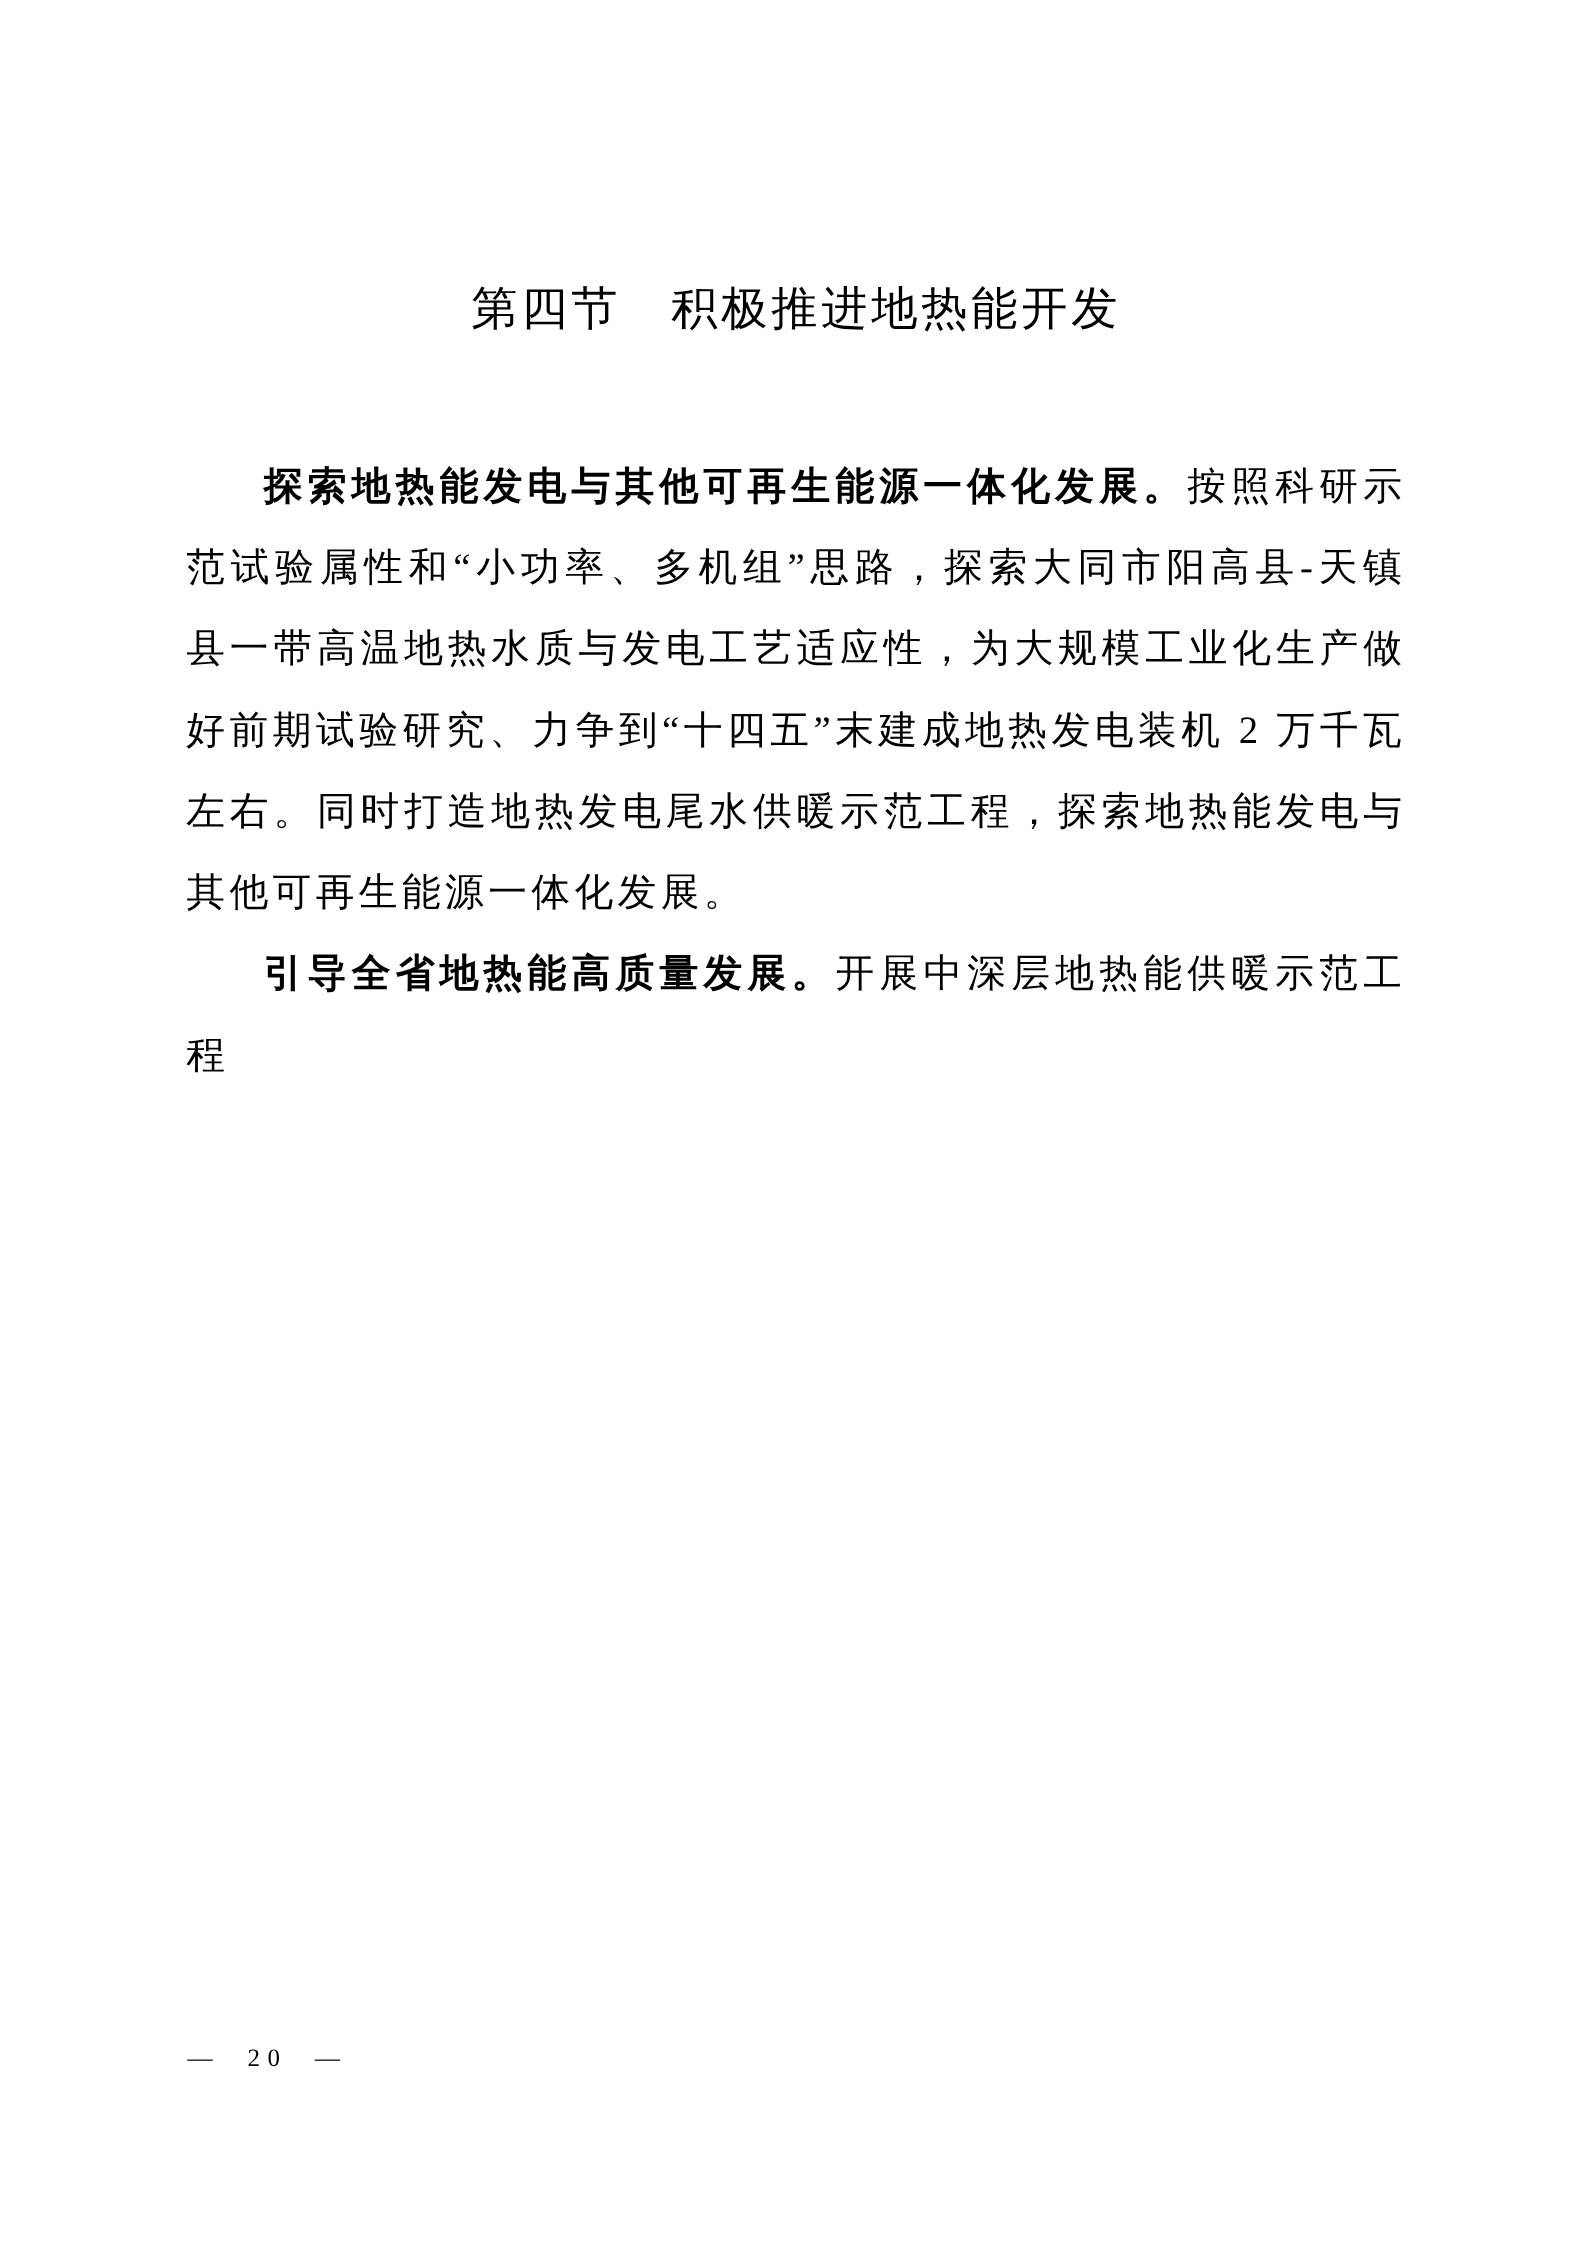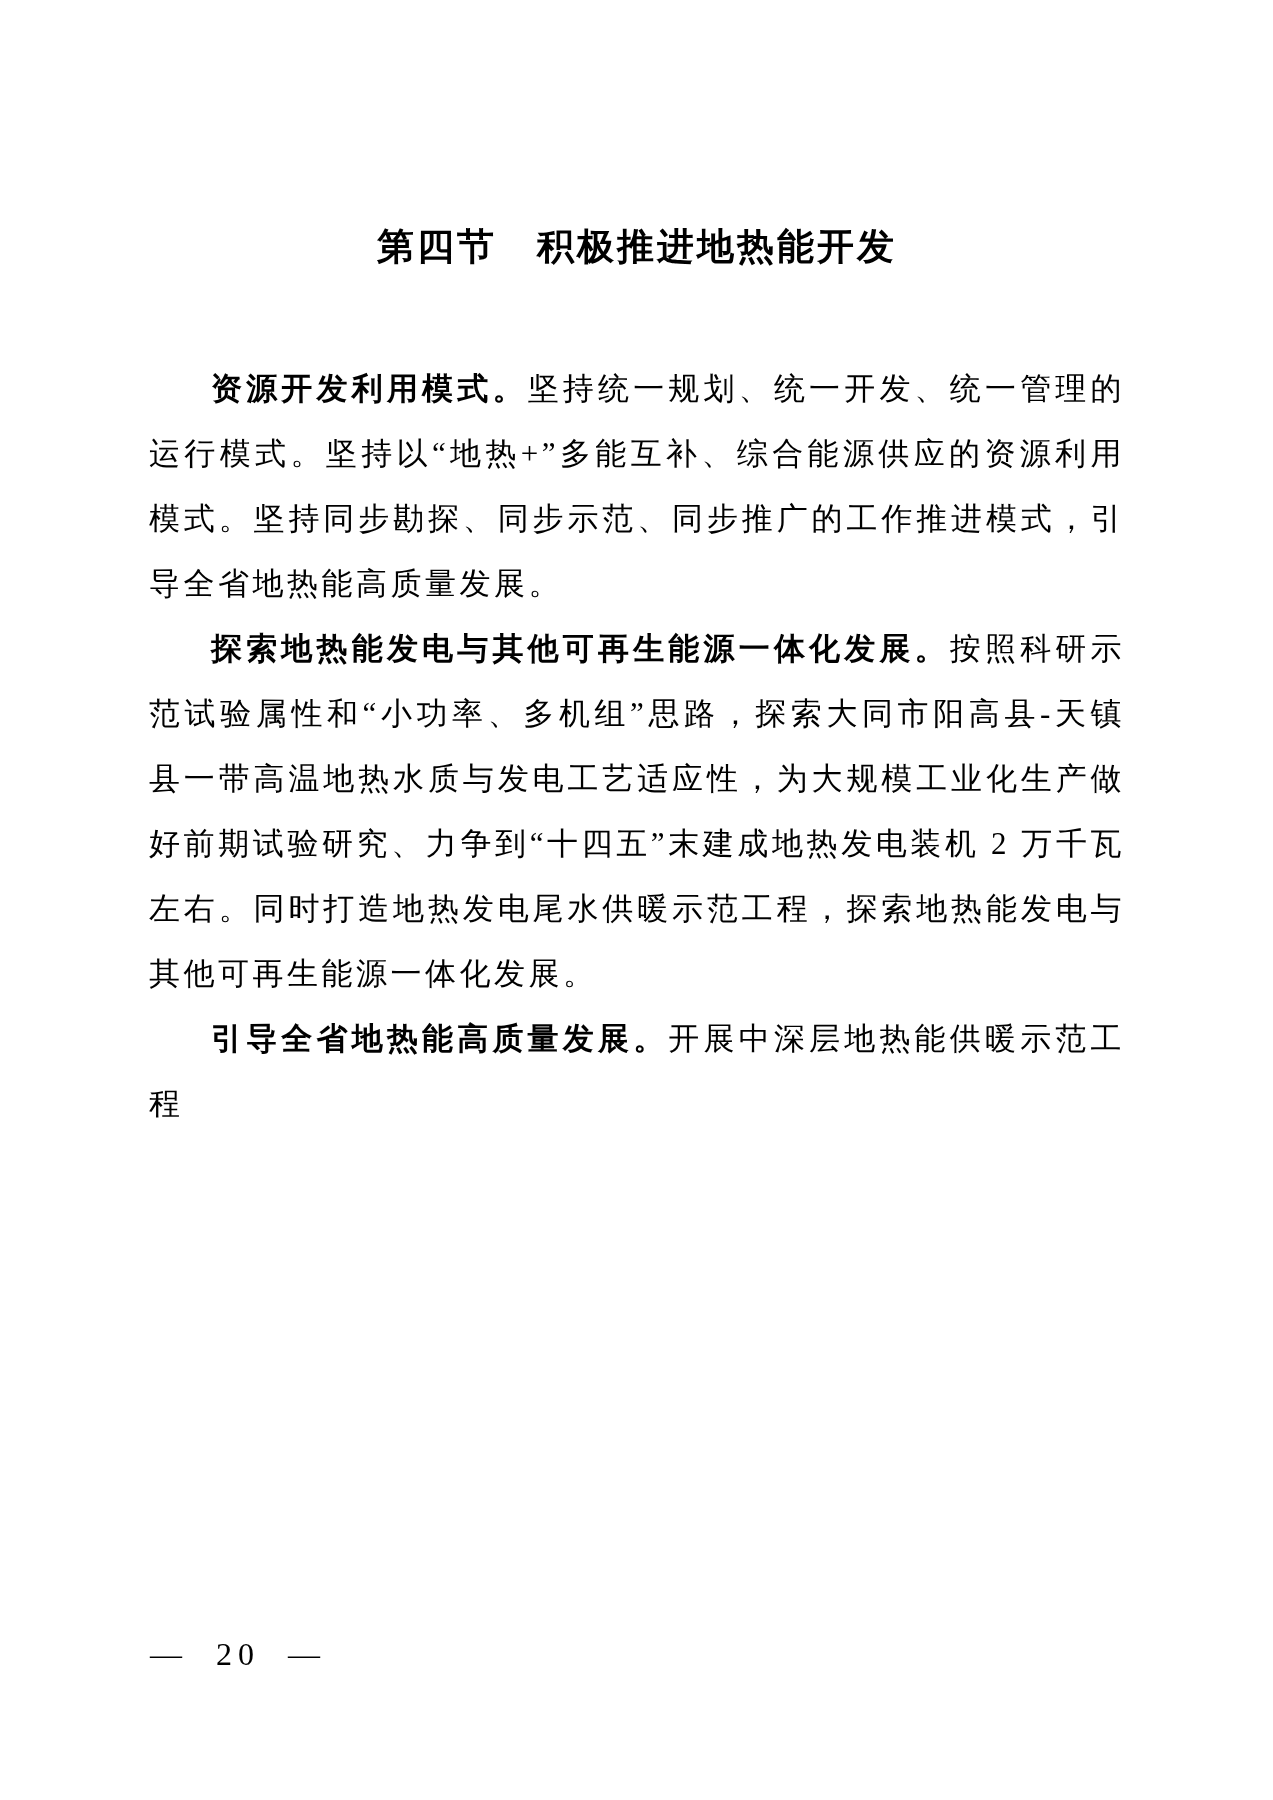--- a/index.html
+++ b/index.html
@@ -17,21 +17,21 @@
     font-family: "Liberation Serif", "DejaVu Serif", serif;
     overflow: hidden;
   }
   .doc-title {
     position: absolute;
     top: 222px;
     left: 149px;
     width: 976px;
     text-align: center;
     font-size: 37px;
-    font-weight: bold;
+    font-weight: normal;
     letter-spacing: 3px;
     white-space: pre;
   }
   .content {
     position: absolute;
     top: 356px;
     left: 149px;
     width: 976px;
     font-size: 31px;
     line-height: 65px;
@@ -43,35 +43,34 @@
     padding: 0;
     text-indent: 2em;
   }
   .para-lead {
     font-weight: bold;
   }
   .footer {
     position: absolute;
     left: 150px;
     top: 1636px;
-    font-size: 32px;
+    font-size: 20px;
     letter-spacing: 6px;
     white-space: pre;
   }
 </style>
 </head>
 <body>
 
 <div class="page">
 
   <div class="doc-title">第四节　积极推进地热能开发</div>
 
   <div class="content">
 
-    <p><span class="para-lead">资源开发利用模式。</span><span>坚持统一规划、统一开发、统一管理的运行模式。坚持以“地热+”多能互补、综合能源供应的资源利用模式。坚持同步勘探、同步示范、同步推广的工作推进模式，引导全省地热能高质量发展。</span></p>
 
 
     <p><span class="para-lead">探索地热能发电与其他可再生能源一体化发展。</span><span>按照科研示范试验属性和“小功率、多机组”思路，探索大同市阳高县-天镇县一带高温地热水质与发电工艺适应性，为大规模工业化生产做好前期试验研究、力争到“十四五”末建成地热发电装机 2 万千瓦左右。同时打造地热发电尾水供暖示范工程，探索地热能发电与其他可再生能源一体化发展。</span></p>
 
     <p><span class="para-lead">引导全省地热能高质量发展。</span><span>开展中深层地热能供暖示范工程</span></p>
 
   </div>
 
   <div class="footer">—  20  —</div>
 

